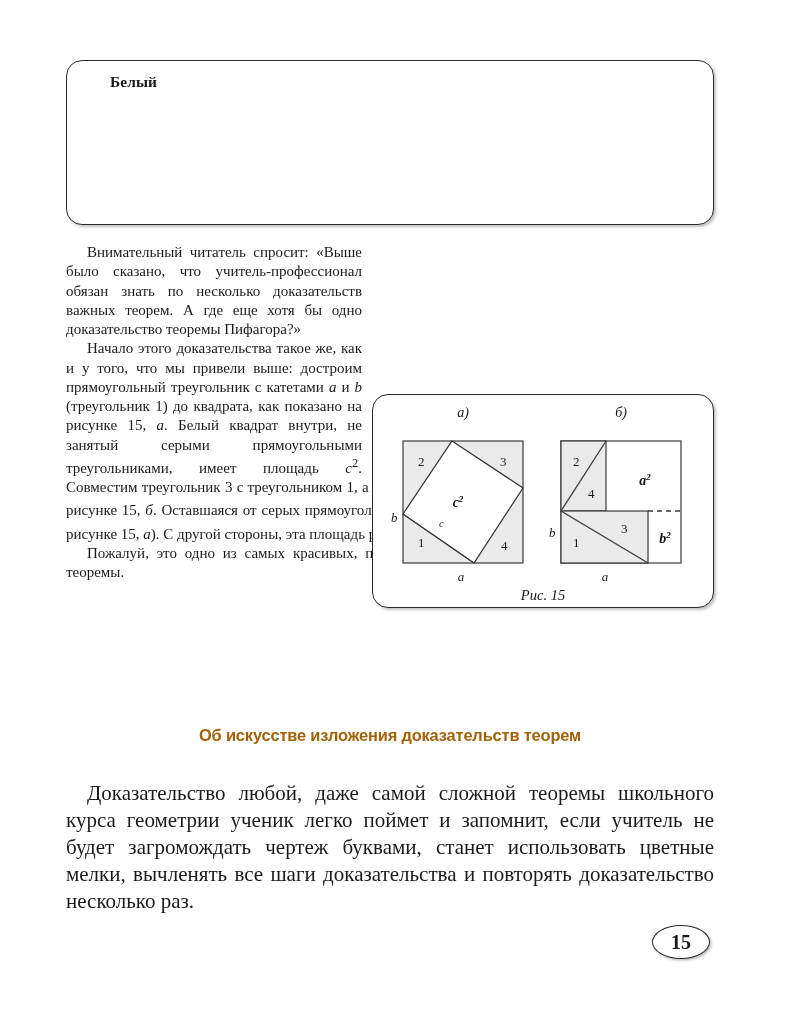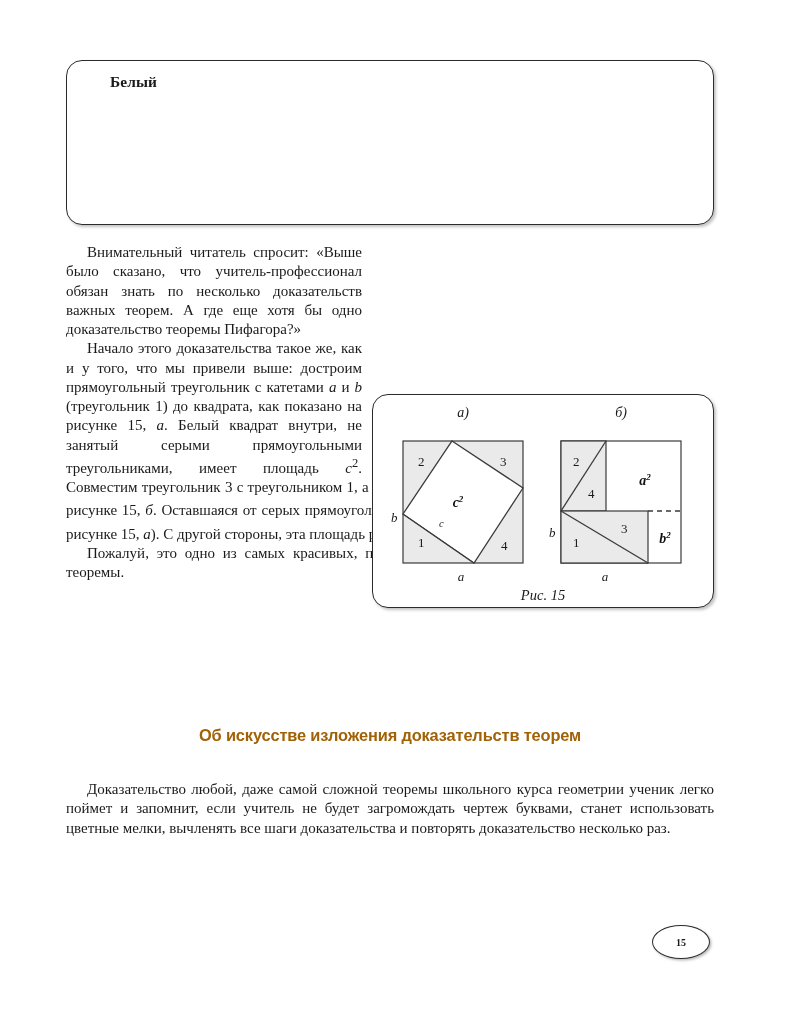--- a/index.html
+++ b/index.html
@@ -113,21 +113,21 @@
     font-size: 16.4px;
     letter-spacing: -0.15px;
     color: #a16207;
   }
 
   .tail-col {
     position: absolute;
     left: 66px;
     top: 780px;
     width: 648px;
-    font-size: 15px;
+    font-size: 21px;
     line-height: 1.285;
     text-align: justify;
   }
   .tail-col p {
     margin: 0;
     text-indent: 21px;
   }
 
   
   .page-number {
@@ -136,21 +136,21 @@
     top: 925px;
     width: 58px;
     height: 34px;
     border: 1.4px solid #2b2b2b;
     border-radius: 50%;
     box-sizing: border-box;
     box-shadow: 1.5px 1.5px 2.5px rgba(120,120,120,0.5);
     display: flex;
     align-items: center;
     justify-content: center;
-    font-size: 10px;
+    font-size: 20px;
     font-weight: bold;
     background: #ffffff;
   }
 </style>
 </head>
 <body>
 
 <div class="page">
 
   <div class="conclusions-box">

